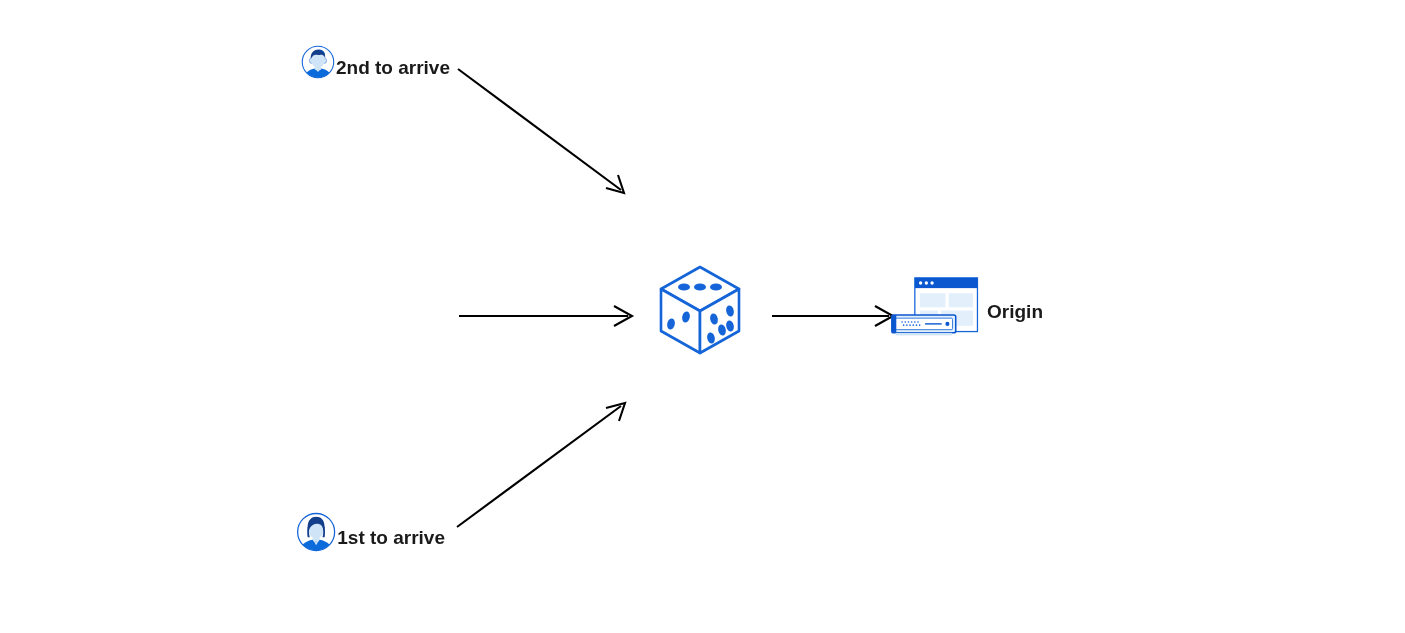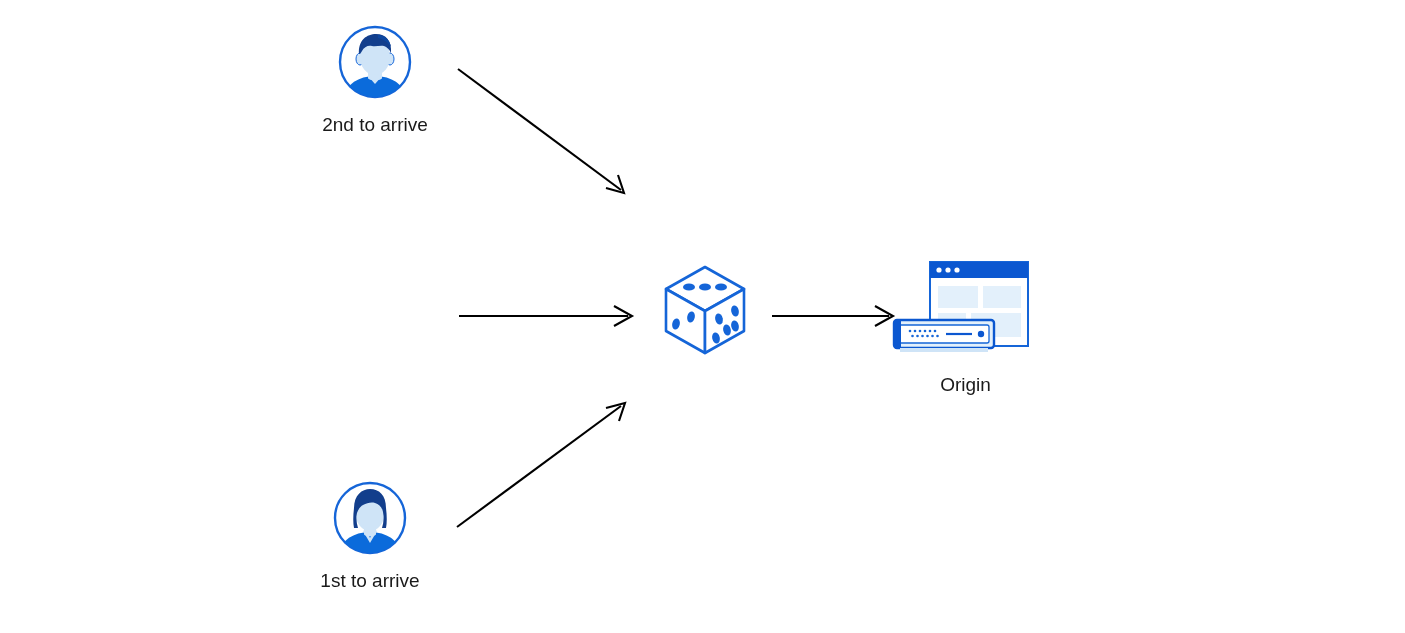--- a/index.html
+++ b/index.html
@@ -15,40 +15,41 @@
     width: 1405px;
     height: 633px;
     background: #ffffff;
     overflow: hidden;
   }
 
   
   .node {
     position: absolute;
     display: flex;
-    flex-direction: column;
+    flex-direction: row;
     align-items: center;
+    font-weight: bold;
   }
   .node-icon {
     display: block;
   }
   .node-label {
     margin-top: 12px;
     font-size: 19px;
     line-height: 1.2;
     color: #1a1a1a;
     white-space: nowrap;
     text-align: center;
     font-family: "Liberation Sans", sans-serif;
   }
 
   
   #node-user-2nd { left: 300px; top: 22px;  width: 150px; }
   #node-user-3rd { left: 297px; top: 248px; width: 150px; }
-  #node-user-1st { left: 295px; top: 478px; width: 150px; }
+  #node-user-1st { left: 295px; top: 492px; width: 150px; }
   #node-dice     { left: 655px; top: 262px; width: 100px; }
   #node-origin   { left: 888px; top: 250px; width: 155px; }
 
   #node-dice .node-label,
   #node-origin .node-label { }
 
   
   #arrow-layer {
     position: absolute;
     left: 0;

